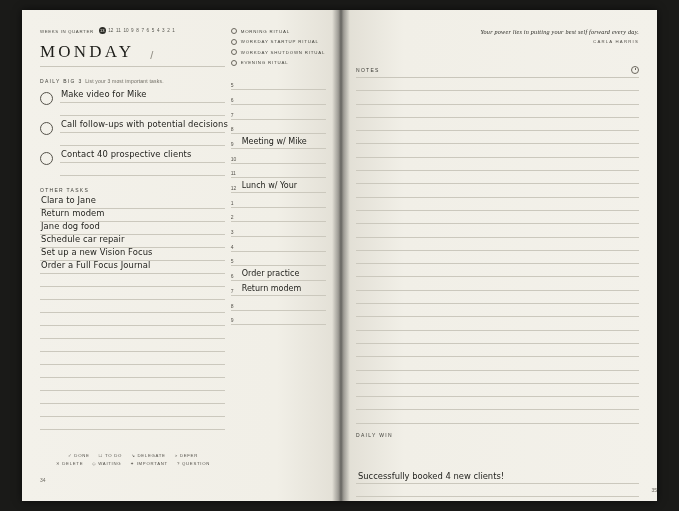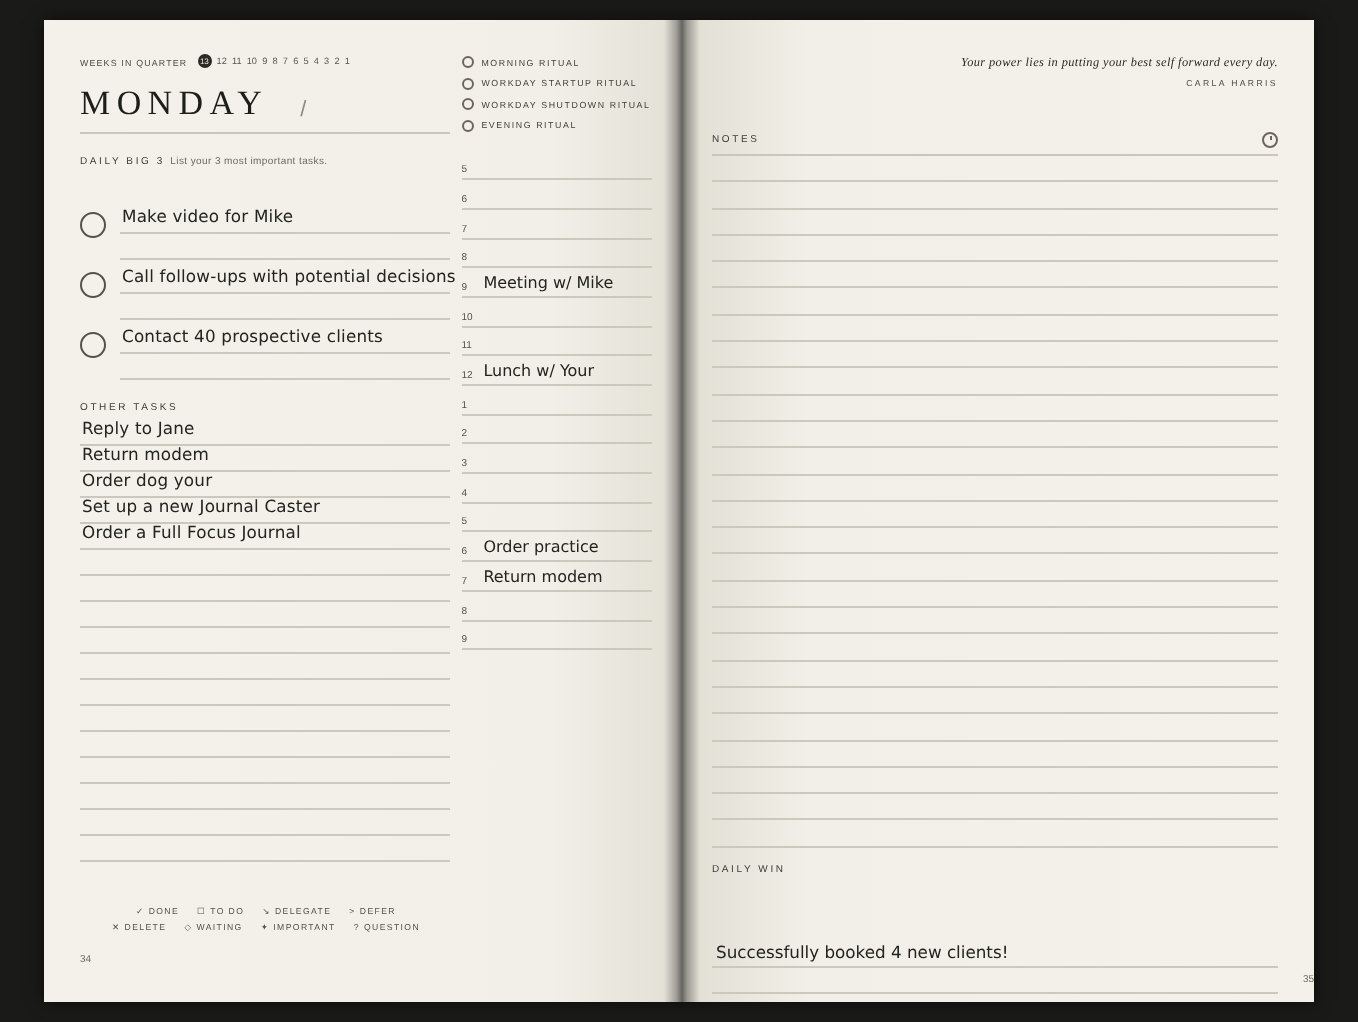--- a/index.html
+++ b/index.html
@@ -142,21 +142,21 @@
     color: #3c3c36;
     margin: 11px 0 2px 0;
   }
   .section-head .sub {
     letter-spacing: 0.2px;
     text-transform: none;
     color: #6c6960;
     font-size: 5px;
   }
 
-  .big3 { margin-top: 20px; }
+  .big3 { margin-top: 6px; }
   .big3-item {
     display: flex;
     align-items: flex-start;
     gap: 7px;
     margin-bottom: 4px;
   }
   .circle {
     width: 11px; height: 11px;
     border: 0.8px solid #55524a;
     border-radius: 50%;
@@ -406,30 +406,33 @@
                 <div class="hline"></div>
               </div>
             </div>
 
           </div>
 
           <div class="section-head">OTHER TASKS</div>
 
           <div class="other-lines">
             <div class="hline writing">
-                <span class="txt hand">Reply to Jane</span>
+                <span class="txt hand">Clara to Jane</span>
               </div>
             <div class="hline writing">
                 <span class="txt hand">Return modem</span>
               </div>
             <div class="hline writing">
-                <span class="txt hand">Order dog your</span>
+                <span class="txt hand">Jane dog food</span>
               </div>
             <div class="hline writing">
-                <span class="txt hand">Set up a new Journal Caster</span>
+                <span class="txt hand">Schedule car repair</span>
+              </div>
+            <div class="hline writing">
+                <span class="txt hand">Set up a new Vision Focus</span>
               </div>
             <div class="hline writing">
                 <span class="txt hand">Order a Full Focus Journal</span>
               </div>
             <div class="hline"></div>
             <div class="hline"></div>
             <div class="hline"></div>
             <div class="hline"></div>
             <div class="hline"></div>
             <div class="hline"></div>

